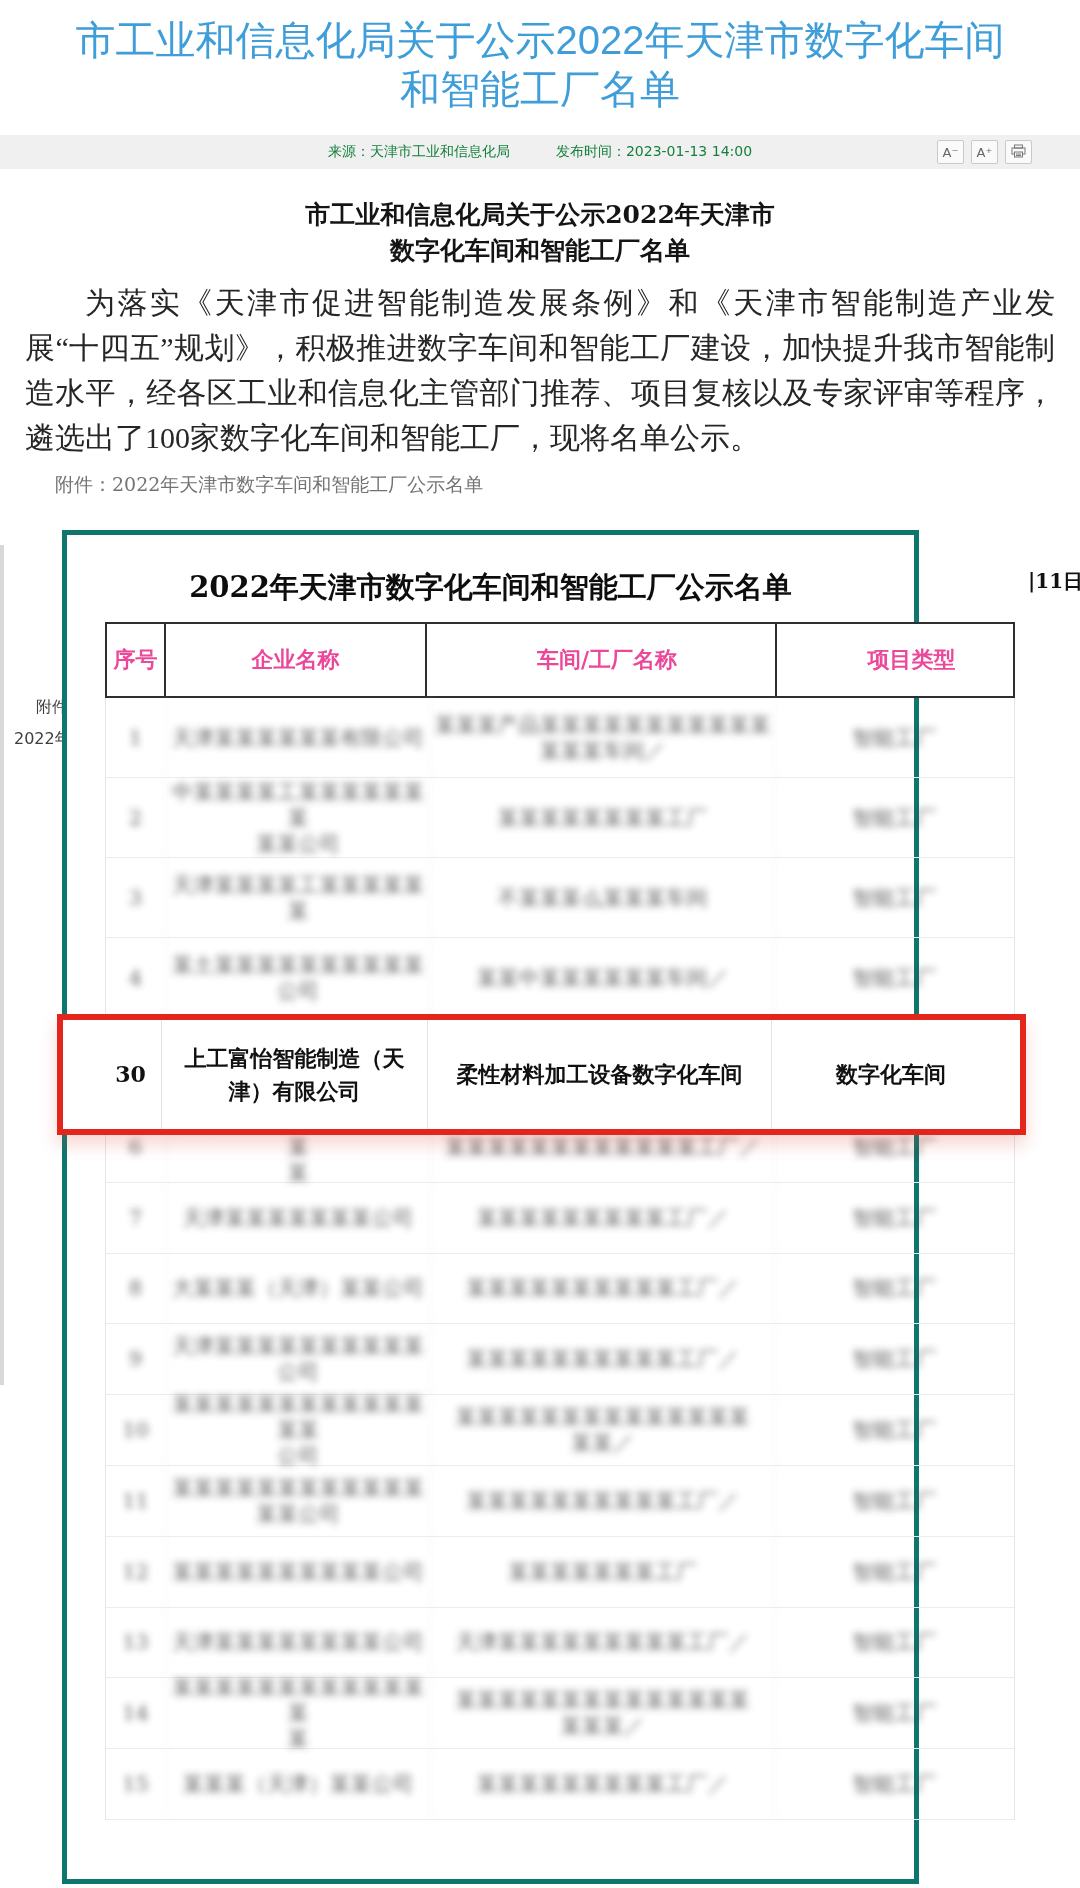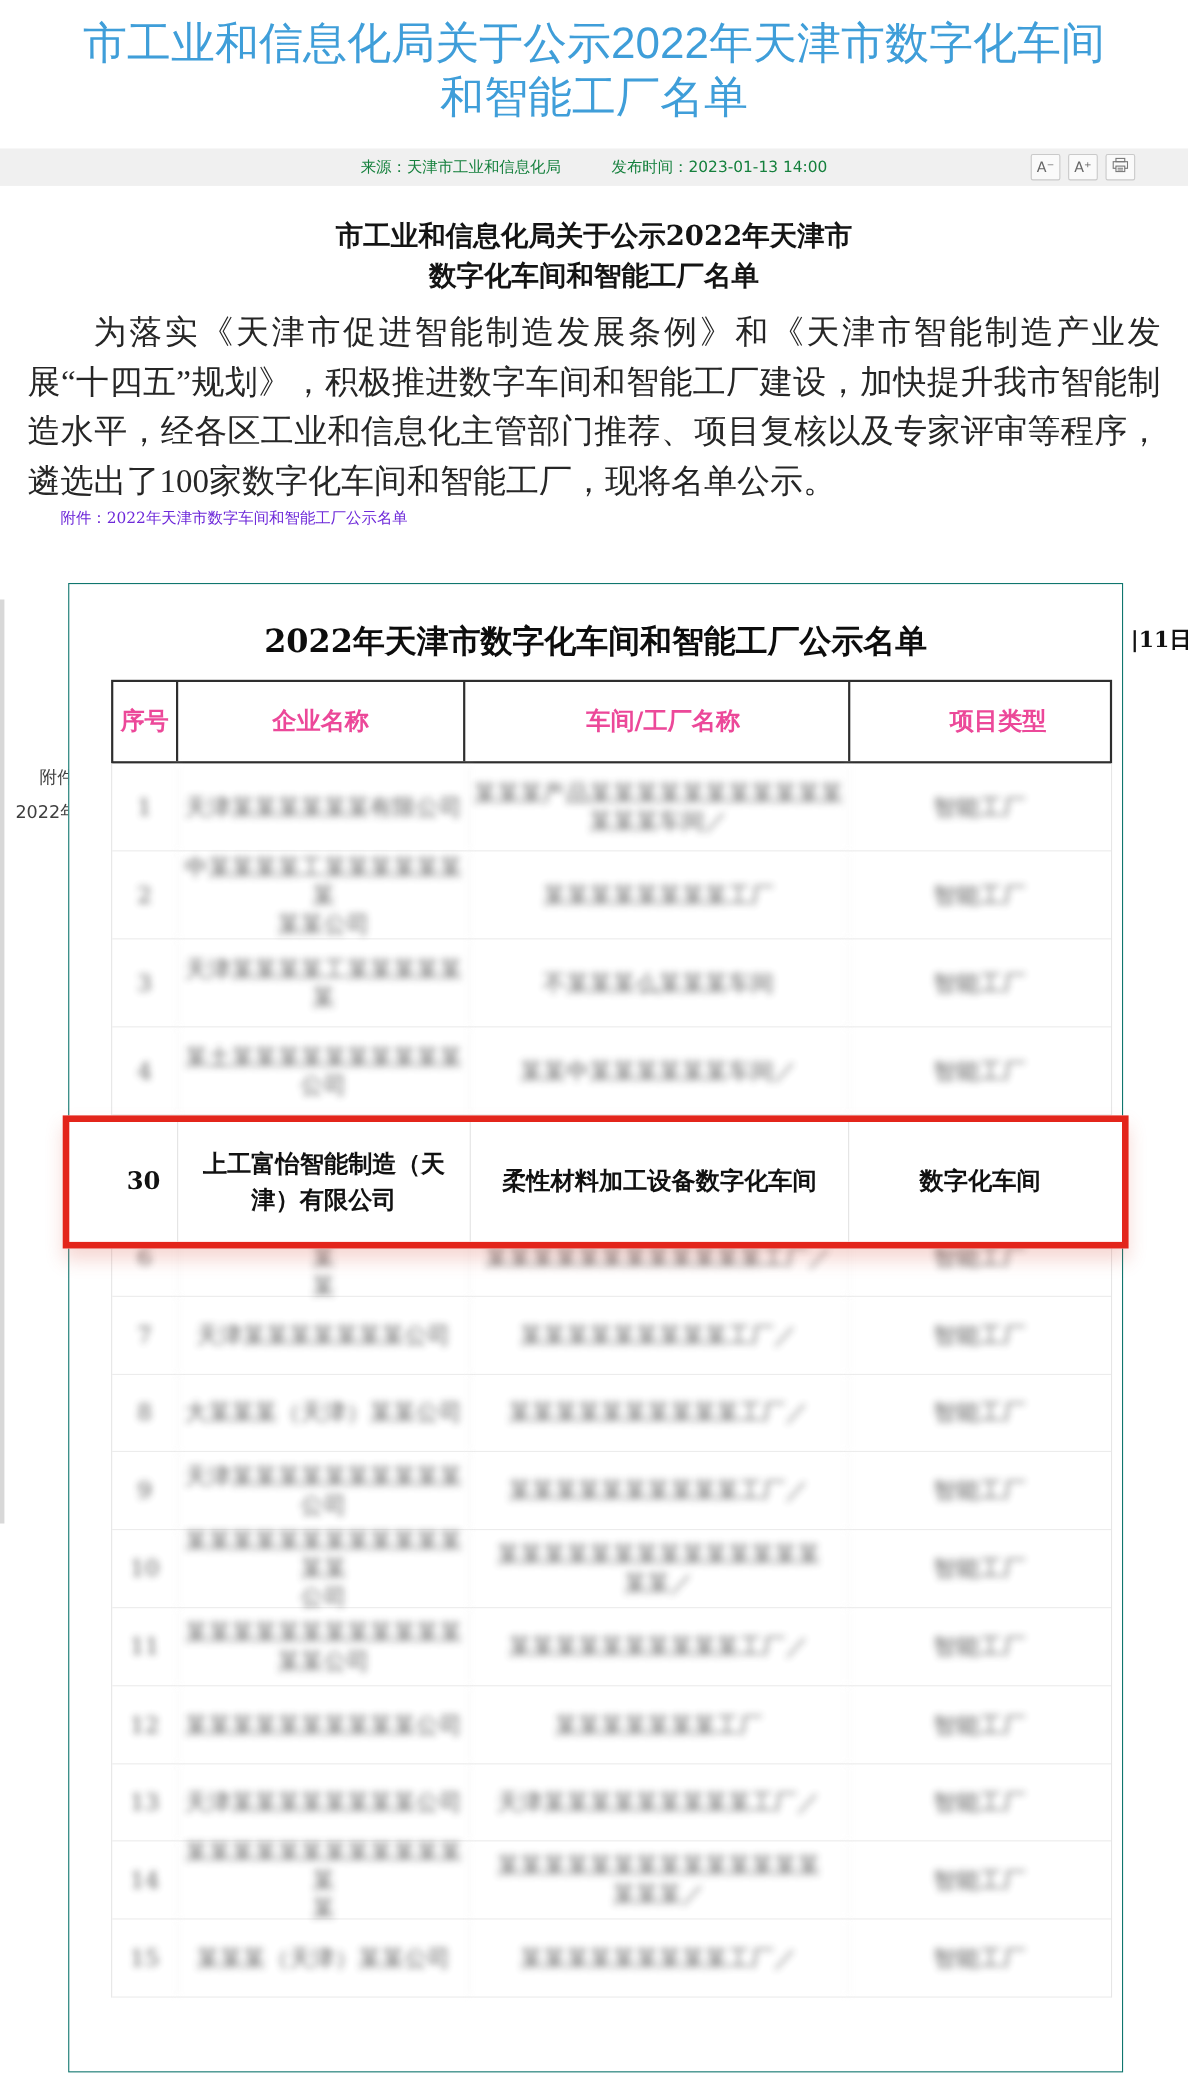--- a/index.html
+++ b/index.html
@@ -41,36 +41,36 @@
     line-height: 36px; color: #141414;
   }
   
   .body-par {
     position: absolute; top: 280px; left: 25px; width: 1030px;
     font-family: Liberation Serif, serif; font-size: 30px; line-height: 45px;
     color: #262626; text-align: justify; text-indent: 2em;
   }
   
   .attachment {
-    position: absolute; top: 462px; left: 55px;
-    font-family: "DejaVu Serif", serif; font-size: 14px; color: #6d28d9;
+    position: absolute; top: 472px; left: 55px;
+    font-family: "DejaVu Serif", serif; font-size: 19px; color: #737373;
   }
   
   .frag { position: absolute; color: #3f3f3f; font-size: 16px; }
   .frag-l1 { left: 18px; top: 697px; margin-left: 18px; }
   .frag-l2 { left: 14px; top: 729px; }
   .frag-date {
     position: absolute; left: 1028px; top: 568px; white-space: nowrap;
     font-family: "DejaVu Serif", serif; font-size: 20px; font-weight: bold; color: #111;
   }
   .edge-line { position: absolute; left: 0; top: 545px; width: 4px; height: 840px; background: #d8d8d8; }
   
   .table-box {
-    position: absolute; left: 62px; top: 530px; width: 959px; height: 1354px;
-    border: 1px solid #0f766e; background: #fff;
+    position: absolute; left: 62px; top: 530px; width: 857px; height: 1354px;
+    border: 5px solid #0f766e; background: #fff;
   }
   .table-title {
     position: absolute; top: 33px; left: 0; width: 100%; text-align: center;
     font-family: "DejaVu Serif", serif; font-weight: bold; font-size: 29px; color: #0d0d0d;
   }
   .thead {
     position: absolute; left: 38px; top: 87px; width: 910px; height: 76px;
     display: flex; border: 2px solid #2e2e2e; background: #fff;
   }
   .th {

